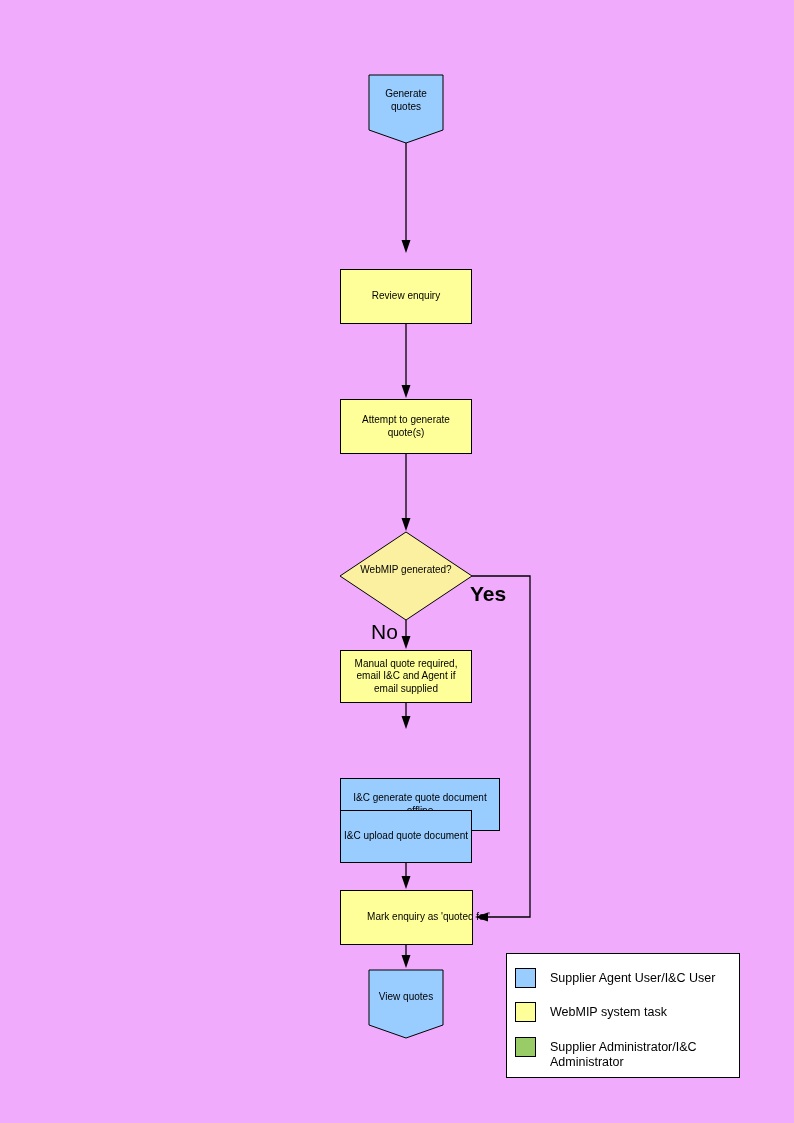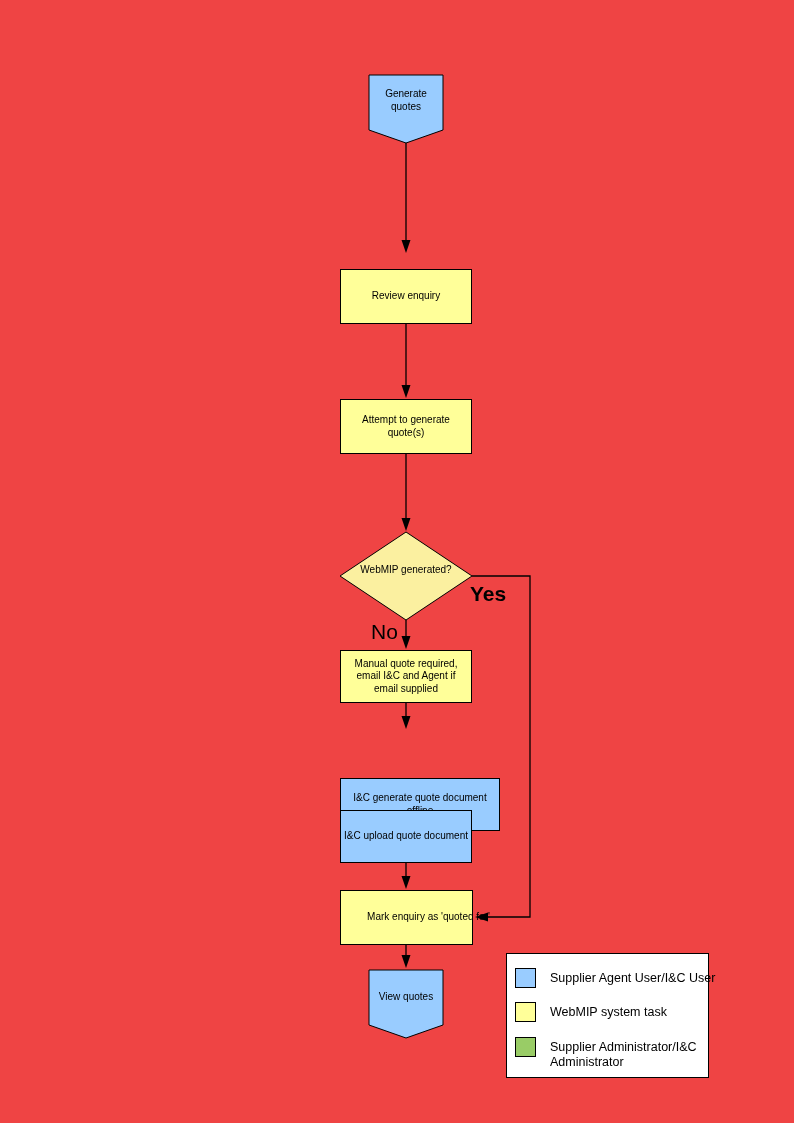--- a/index.html
+++ b/index.html
@@ -1,19 +1,19 @@
 <!DOCTYPE html>
 <html><head>
 <meta charset="utf-8">
 <style>
   html,body{margin:0;padding:0;background:#fff;}
   #page{
     position:relative;
     width:794px;height:1123px;
-    background:#ef4444;
+    background:#f0abfc;
     font-family:"Liberation Sans", sans-serif;
     color:#000;
     overflow:hidden;
   }
   #connector-layer{
     position:absolute;left:0;top:0;width:794px;height:1123px;
     pointer-events:none;
   }
   .flow-node{
     position:absolute;
@@ -43,21 +43,21 @@
   .label-decision{left:356px;top:563px;width:100px;}
   .branch-label{
     position:absolute;
     font-size:21px;line-height:1;
     color:#000;
   }
   .branch-yes{left:470px;top:583px;font-weight:bold;}
   .branch-no {left:371px;top:621px;}
   #legend{
     position:absolute;
-    left:506px;top:953px;width:203px;height:125px;
+    left:506px;top:953px;width:234px;height:125px;
     box-sizing:border-box;
     border:1px solid #000;
     background:#fff;
   }
   .legend-row{
     position:absolute;left:8px;
     display:flex;align-items:flex-start;
   }
   .legend-row-0{top:14px;}
   .legend-row-1{top:48px;}

